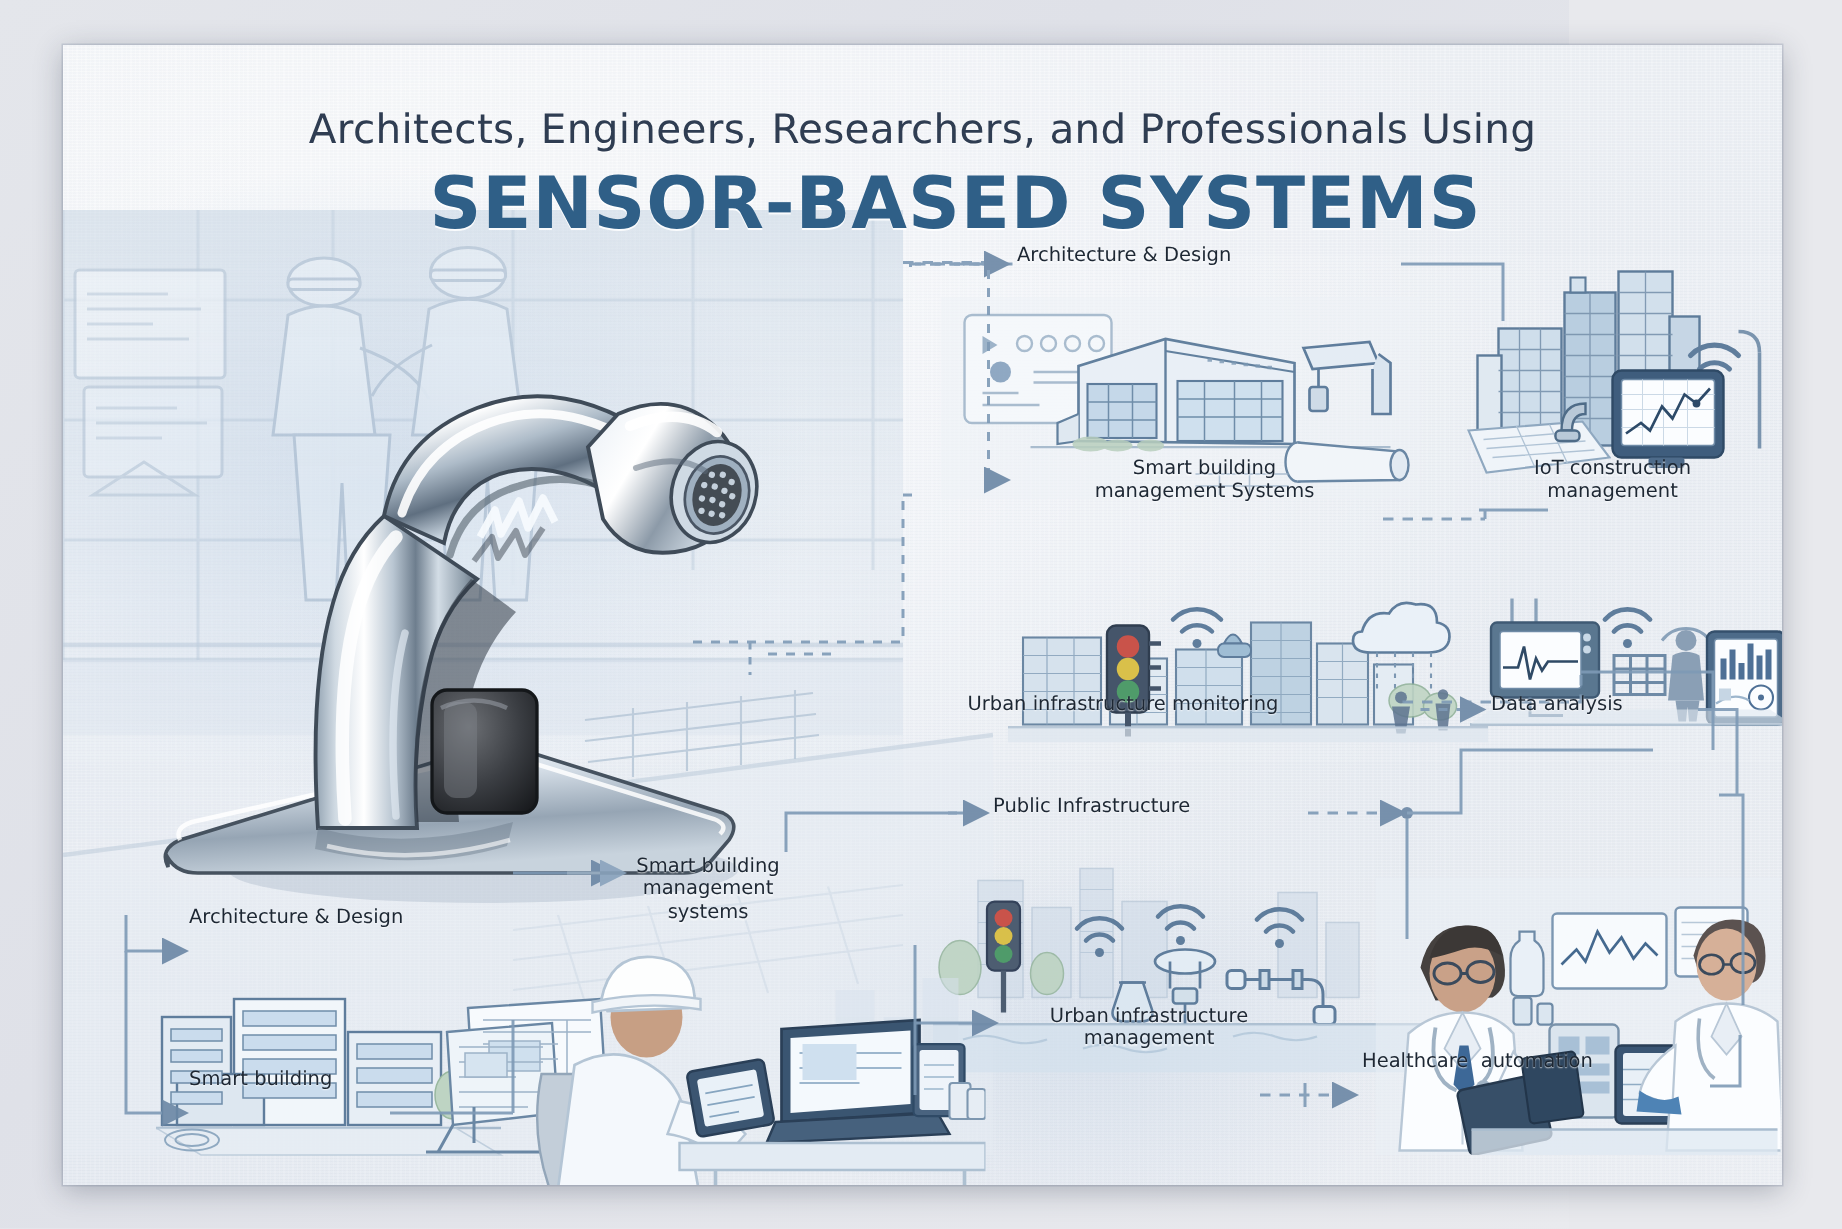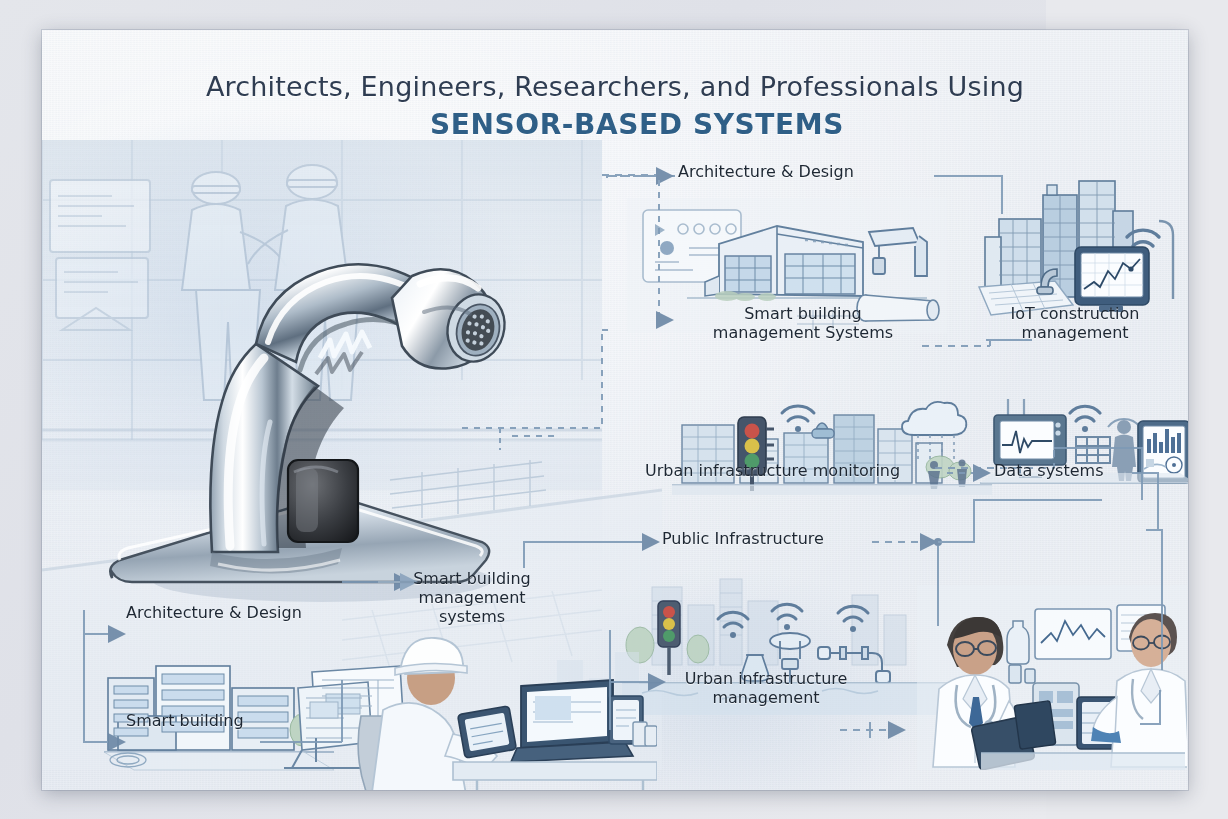--- a/index.html
+++ b/index.html
@@ -24,25 +24,25 @@
     background:
       radial-gradient(ellipse 420px 300px at 18% 38%, rgba(150,180,215,.30), rgba(150,180,215,0) 70%),
       radial-gradient(ellipse 300px 180px at 60% 88%, rgba(160,185,215,.22), rgba(0,0,0,0) 72%),
       linear-gradient(to bottom, rgba(255,255,255,.10), rgba(205,215,232,.18));}
 
   
   .title-wrap{position:absolute;left:0;top:42px;width:1146px;text-align:center;z-index:40;}
   .title-line1{font-family:"DejaVu Sans",sans-serif;font-size:27px;color:#2f3d52;
     letter-spacing:.2px;line-height:1.1;font-weight:400;
     text-shadow:0 1px 0 rgba(255,255,255,.8);}
-  .title-line2{font-family:"DejaVu Sans",sans-serif;font-size:28px;font-weight:bold;
+  .title-line2{font-family:"DejaVu Sans",sans-serif;font-size:48px;font-weight:bold;
     color:#2f5f87;letter-spacing:.6px;margin-top:6px;
     text-shadow:0 1px 0 rgba(255,255,255,.85);padding-left:44px;}
 
-  .lbl{position:absolute;z-index:45;color:#1d2733;font-size:16px;line-height:1.18;
+  .lbl{position:absolute;z-index:45;color:#1d2733;font-size:13px;line-height:1.18;
     font-family:"DejaVu Sans",sans-serif;white-space:pre;
     text-shadow:0 1px 1px rgba(255,255,255,.75);}
   .lbl.c{text-align:center;}
 
   
   #wires{position:absolute;left:0;top:0;width:1146px;height:760px;z-index:30;pointer-events:none;}
 
   
   .scene{position:absolute;z-index:10;}
 
@@ -762,33 +762,34 @@
   <div class="lbl" style="left:636px;top:133px;">Architecture &amp; Design</div>
 
   <div class="lbl c" style="left:638px;top:275px;width:246px;">Smart building
 management Systems</div>
 
   <div class="lbl c" style="left:920px;top:275px;width:226px;">IoT construction
 management</div>
 
   <div class="lbl" style="left:603px;top:432px;">Urban infrastructure monitoring</div>
 
-  <div class="lbl" style="left:952px;top:432px;">Data systems</div>
+  <div class="lbl" style="left:952px;top:432px;">Data analysis</div>
 
   <div class="lbl" style="left:620px;top:500px;">Public Infrastructure</div>
 
 
   <div class="lbl" style="left:84px;top:574px;">Architecture &amp; Design</div>
 
   <div class="lbl c" style="left:330px;top:540px;width:200px;">Smart building
 management
 systems</div>
 
   <div class="lbl" style="left:84px;top:682px;">Smart building</div>
 
   <div class="lbl c" style="left:610px;top:640px;width:228px;">Urban infrastructure
 management</div>
 
+  <div class="lbl" style="left:866px;top:670px;">Healthcare  automation</div>
 
   <div id="grain"></div>
   <div id="wash"></div>
  </div>
 </div>
 
 </body></html>

